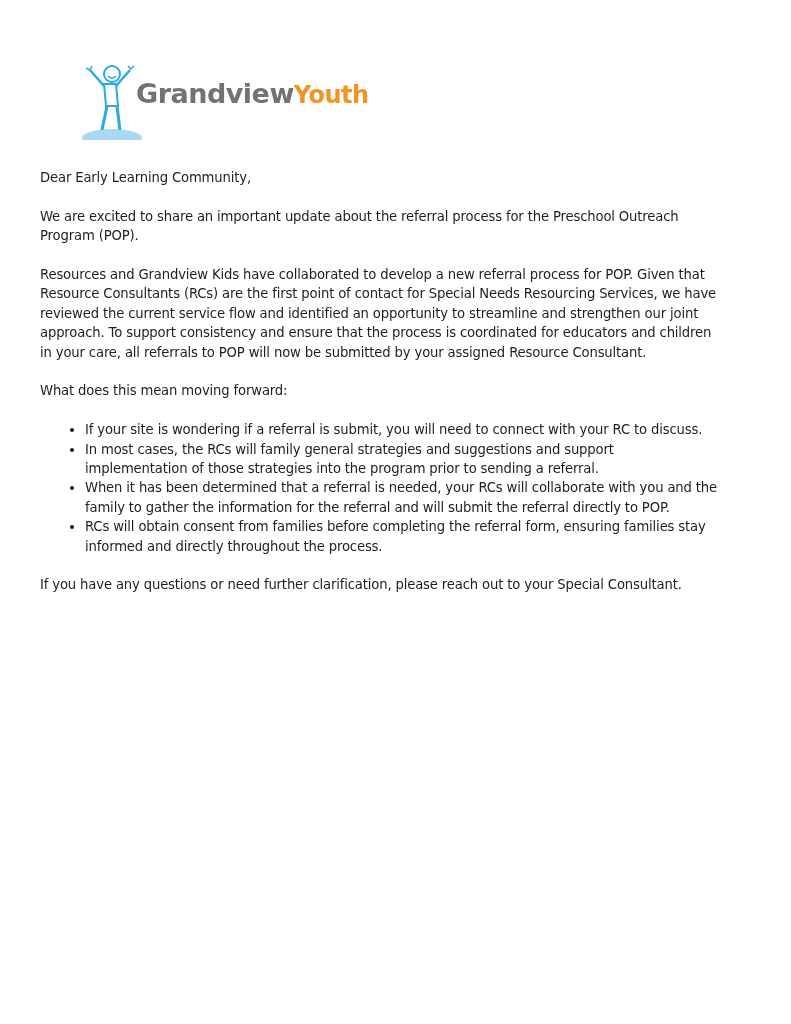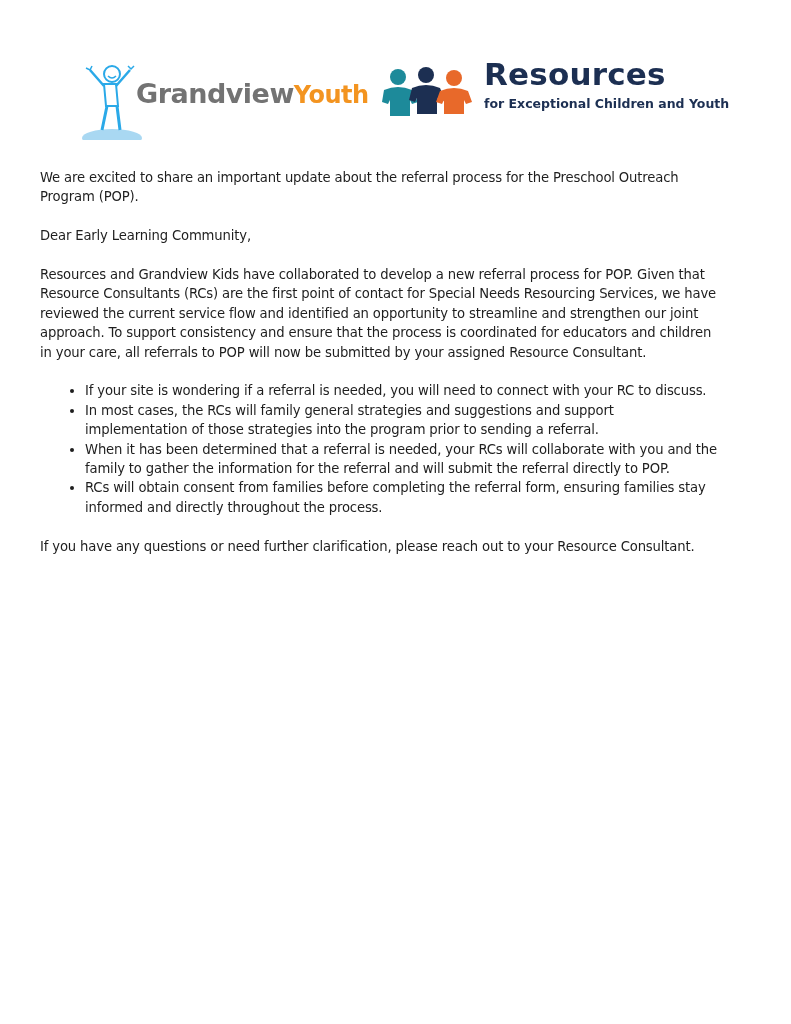--- a/index.html
+++ b/index.html
@@ -35,38 +35,27 @@
       <path d="M28 20 q4 4 8 0" fill="none" stroke="#2aa9e8" stroke-width="1.5"></path>
       <path d="M24 28 L36 28 L38 50 L26 50 Z" fill="none" stroke="#2aa9e8" stroke-width="2"></path>
       <path d="M24 30 L10 14 M36 30 L50 14" stroke="#2aa9e8" stroke-width="2.5" fill="none"></path>
       <path d="M27 50 L22 74 M37 50 L40 74" stroke="#2aa9e8" stroke-width="3" fill="none"></path>
       <path d="M6 12 l4 2 l2 -4 M48 10 l3 3 l3 -3" stroke="#2aa9e8" stroke-width="1.5" fill="none"></path>
     </svg>
     <div class="gv-text">
       <span class="gv-grand">Grandview</span><span class="gv-kids">Youth</span>
     </div>
   </div>
-  <div class="rs-logo">
-    <svg class="rs-people" viewBox="0 0 92 50">
-      <circle cx="18" cy="11" r="8" fill="#1d8a9a"></circle>
-      <path d="M4 24 q14 -6 28 0 l6 12 l-6 2 l-2 -4 v16 h-20 v-16 l-2 4 l-6 -2 Z" fill="#1d8a9a"></path>
-      <circle cx="46" cy="9" r="8" fill="#1c2f52"></circle>
-      <path d="M32 22 q14 -6 28 0 l5 12 l-6 2 l-2 -4 v16 h-20 v-16 l-2 4 l-6 -2 Z" fill="#1c2f52"></path>
-      <circle cx="74" cy="12" r="8" fill="#e8692a"></circle>
-      <path d="M60 25 q14 -6 28 0 l4 11 l-6 2 l-2 -4 v14 h-20 v-14 l-2 4 l-6 -2 Z" fill="#e8692a"></path>
-    </svg>
-    <div class="rs-title">Resources</div>
-    <div class="rs-sub">for Exceptional Children and Youth</div>
-  </div>
 </div>
 
 <div class="letter">
+  <p>Dear Early Learning Community,</p>
   <p>We are excited to share an important update about the referral process for the Preschool Outreach Program (POP).</p>
-  <p>Dear Early Learning Community,</p>
   <p>Resources and Grandview Kids have collaborated to develop a new referral process for POP. Given that Resource Consultants (RCs) are the first point of contact for Special Needs Resourcing Services, we have reviewed the current service flow and identified an opportunity to streamline and strengthen our joint approach. To support consistency and ensure that the process is coordinated for educators and children in your care, all referrals to POP will now be submitted by your assigned Resource Consultant.</p>
+  <p>What does this mean moving forward:</p>
   <ul>
-    <li>If your site is wondering if a referral is needed, you will need to connect with your RC to discuss.</li>
+    <li>If your site is wondering if a referral is submit, you will need to connect with your RC to discuss.</li>
     <li>In most cases, the RCs will family general strategies and suggestions and support implementation of those strategies into the program prior to sending a referral.</li>
     <li>When it has been determined that a referral is needed, your RCs will collaborate with you and the family to gather the information for the referral and will submit the referral directly to POP.</li>
     <li>RCs will obtain consent from families before completing the referral form, ensuring families stay informed and directly throughout the process.</li>
   </ul>
-  <p>If you have any questions or need further clarification, please reach out to your Resource Consultant.</p>
+  <p>If you have any questions or need further clarification, please reach out to your Special Consultant.</p>
 </div>
 
 </body></html>

